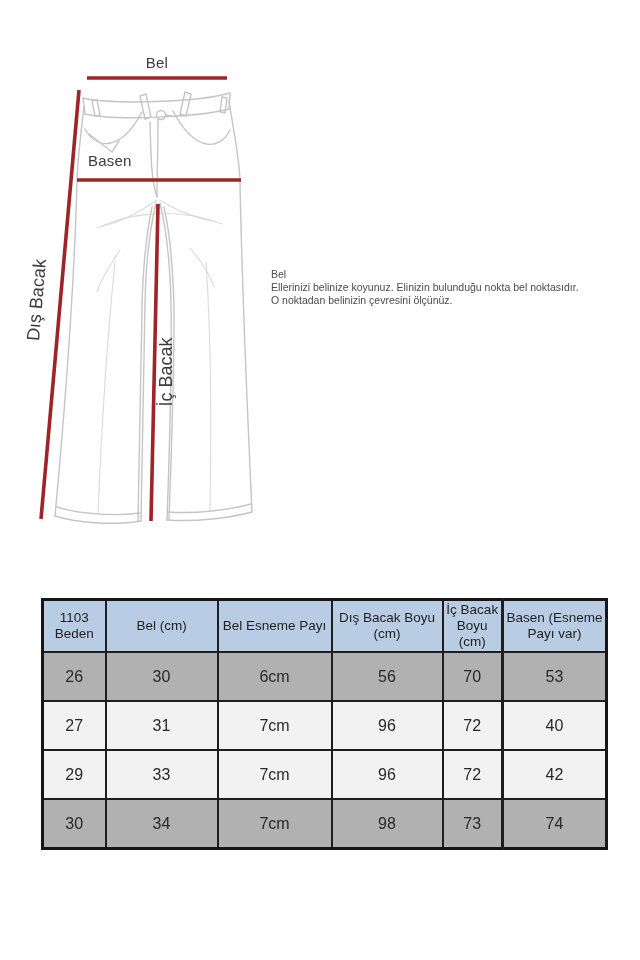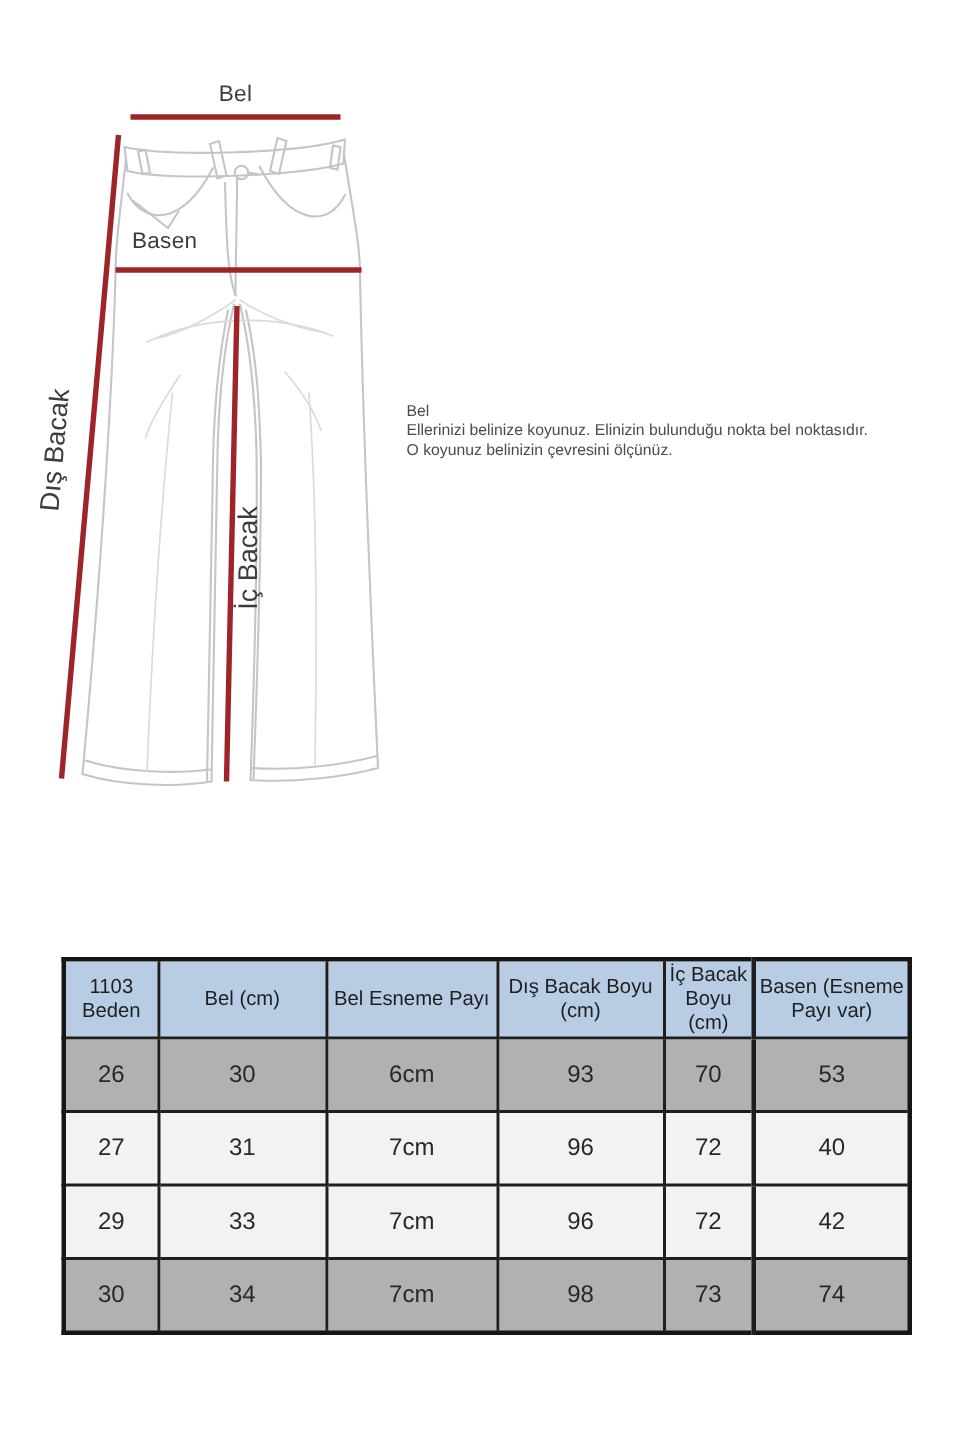--- a/index.html
+++ b/index.html
@@ -20,21 +20,21 @@
     transform:translate(-50%,-50%) rotate(-90deg);
   }
   .dis-bacak-label{left:37px;top:300px;transform:translate(-50%,-50%) rotate(-85deg);}
   .ic-bacak-label{left:166px;top:372px;}
   .note{
     position:absolute;left:271px;top:268px;width:360px;
     font-size:10.5px;line-height:13px;color:#4b4b4b;
   }
   .note div{white-space:nowrap;}
 
-  .table-wrap{position:absolute;left:41px;top:598px;margin-top:40px;}
+  .table-wrap{position:absolute;left:41px;top:598px;}
   table.size-table{
     border-collapse:collapse;table-layout:fixed;
     border:3px solid #161616;color:#282828;
   }
   .size-table th,.size-table td{
     border:2px solid #1e1e1e;text-align:center;vertical-align:middle;
     padding:0 2px;overflow:hidden;
   }
   .size-table th{
     background:#b8cce4;font-weight:normal;font-size:13.5px;line-height:16px;
@@ -112,21 +112,21 @@
   </svg>
 
   <div class="diag-label bel-label">Bel</div>
   <div class="diag-label basen-label">Basen</div>
   <div class="rot-label dis-bacak-label">Dış Bacak</div>
   <div class="rot-label ic-bacak-label">İç Bacak</div>
 
   <div class="note">
     <div>Bel</div>
     <div>Ellerinizi belinize koyunuz. Elinizin bulunduğu nokta bel noktasıdır.</div>
-    <div>O koyunuz belinizin çevresini ölçünüz.</div>
+    <div>O noktadan belinizin çevresini ölçünüz.</div>
   </div>
 </div>
 
 <div class="table-wrap">
   <table class="size-table">
     <colgroup>
       <col class="c1">
         <col class="c2">
         <col class="c3">
       <col class="c4">
@@ -153,21 +153,21 @@
         <th>
             <div class="th-inner">Basen (Esneme Payı var)</div>
           </th>
       </tr>
     </thead>
     <tbody>
       <tr class="gray">
         <td>26</td>
         <td>30</td>
         <td>6cm</td>
-        <td>93</td>
+        <td>56</td>
         <td>70</td>
         <td>53</td>
       </tr>
       <tr class="light">
         <td>27</td>
         <td>31</td>
         <td>7cm</td>
         <td>96</td>
         <td>72</td>
         <td>40</td>

